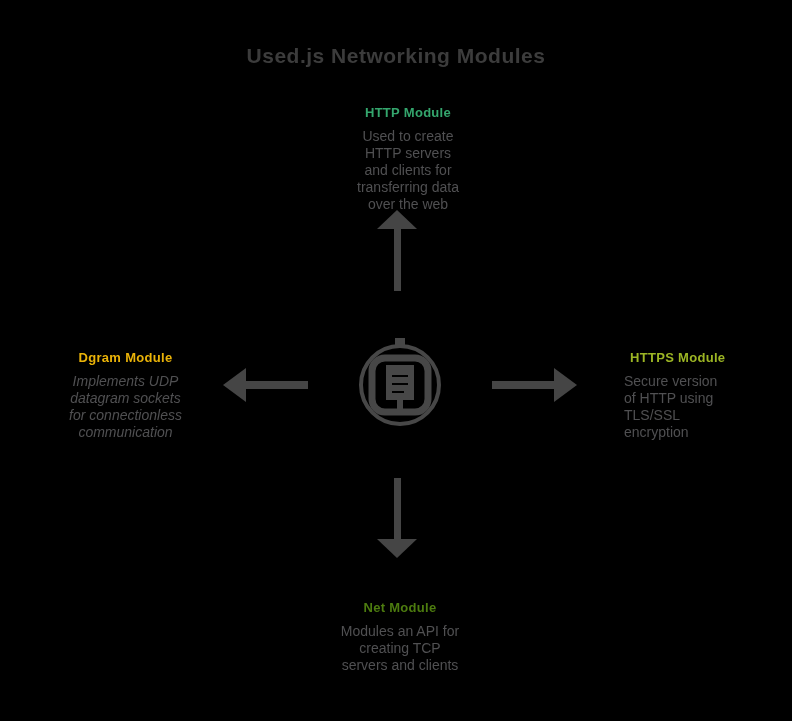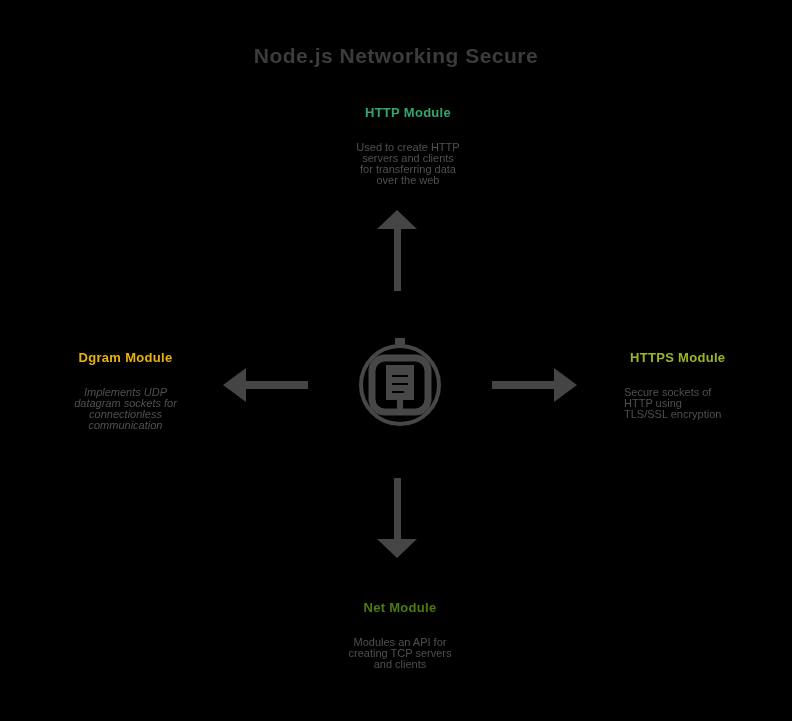--- a/index.html
+++ b/index.html
@@ -8,21 +8,21 @@
     font-family:"Liberation Sans", sans-serif;
   }
   .title{
     position:absolute;top:44px;left:0;width:100%;margin:0;
     text-align:center;font-size:21px;font-weight:bold;letter-spacing:.5px;
     color:#3c3c3c;
   }
   .module{position:absolute;}
   .module .label{font-size:13px;font-weight:bold;letter-spacing:.3px;}
   .module .desc{
-    font-size:11px;line-height:11px;color:#505052;margin:22px auto 0 auto;
+    font-size:14px;line-height:17px;color:#505052;margin:8px auto 0 auto;
   }
   .mod-top{left:308px;top:105px;width:200px;text-align:center;}
   .mod-top .desc{width:104px;}
   .mod-left{left:53px;top:350px;width:145px;text-align:center;}
   .mod-left .desc{width:118px;font-style:italic;}
   .mod-right{left:624px;top:350px;width:110px;text-align:left;}
   .mod-right .desc{width:100px;margin-left:0;}
   .mod-bottom{left:300px;top:600px;width:200px;text-align:center;}
   .mod-bottom .desc{width:120px;}
 
@@ -37,35 +37,35 @@
   .right-shaft{left:492px;top:381px;width:62px;height:8px;}
   .right-head{left:554px;top:368px;border-top:17px solid transparent;border-bottom:17px solid transparent;border-left:23px solid #454545;}
 
   .center-icon{position:absolute;left:352px;top:337px;width:96px;height:96px;}
 </style>
 </head>
 <body>
 
 <div class="canvas">
 
-  <h1 class="title">Node.js Networking Secure</h1>
+  <h1 class="title">Used.js Networking Modules</h1>
 
   <div class="module mod-top">
     <div class="label" style="color: rgb(52, 166, 109);">HTTP Module</div>
     <div class="desc">Used to create HTTP servers and clients for transferring data over the web</div>
   </div>
 
   <div class="module mod-left">
     <div class="label" style="color: #eab308;">Dgram Module</div>
     <div class="desc">Implements UDP datagram sockets for connectionless communication</div>
   </div>
 
   <div class="module mod-right">
     <div class="label" style="color: rgb(156, 181, 36); padding-left: 6px;">HTTPS Module</div>
-    <div class="desc">Secure sockets of HTTP using TLS/SSL encryption</div>
+    <div class="desc">Secure version of HTTP using TLS/SSL encryption</div>
   </div>
 
   <div class="module mod-bottom">
     <div class="label" style="color: #4d7c0f;">Net Module</div>
     <div class="desc">Modules an API for creating TCP servers and clients</div>
   </div>
 
   <div class="shaft up-shaft"></div>
   <div class="head  up-head"></div>
   <div class="shaft down-shaft"></div>

